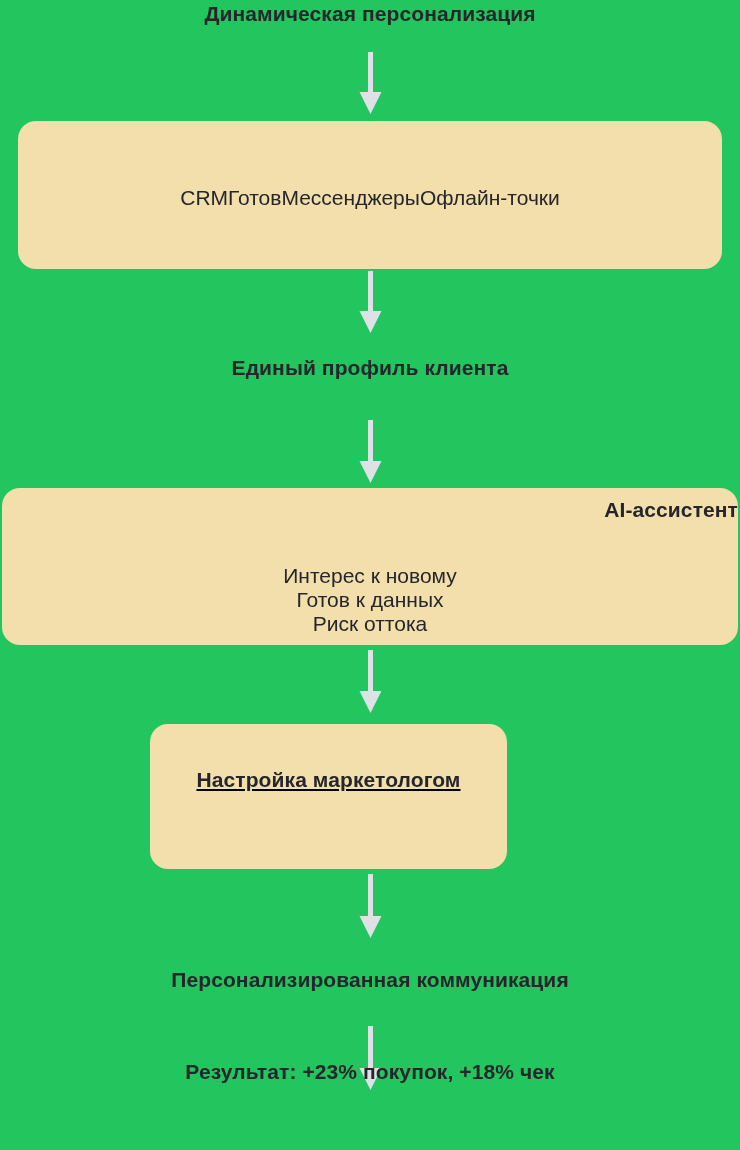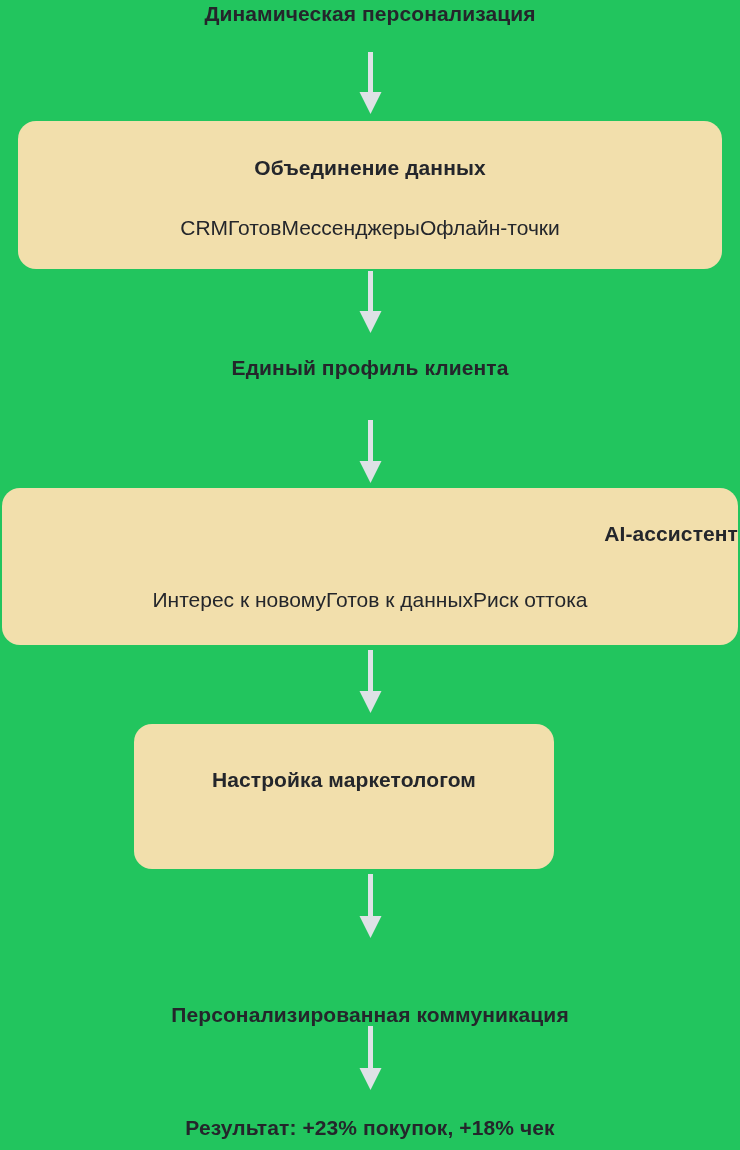--- a/index.html
+++ b/index.html
@@ -26,22 +26,22 @@
     left: 0;
     width: 740px;
     text-align: center;
     font-weight: bold;
     color: #24262B;
     letter-spacing: 0.1px;
   }
 
   .flow-label.title      { top: 2px;    font-size: 21px; }
   .flow-label.mid-one    { top: 356px;  font-size: 21px; }
-  .flow-label.mid-two    { top: 968px;  font-size: 21px; margin-top: 35px; }
-  .flow-label.result     { top: 1116px; font-size: 21px; }
+  .flow-label.mid-two    { top: 968px;  font-size: 21px; }
+  .flow-label.result     { top: 1060px; font-size: 21px; }
 
   
   .arrow {
     position: absolute;
     left: 359px;
     width: 23px;
   }
   .arrow svg { display: block; width: 23px; height: 100%; }
 
   .arrow-1 { top: 52px;   height: 62px; }
@@ -62,21 +62,21 @@
   }
 
   .stage-box.box-merge {
     left: 18px;  top: 121px;  width: 704px;  height: 148px;
     padding-top: 6px;
   }
   .stage-box.box-ai {
     left: 2px;   top: 488px;  width: 736px;  height: 157px;
   }
   .stage-box.box-marketer {
-    left: 134px; top: 724px;  width: 420px;  height: 145px;
+    left: 150px; top: 724px;  width: 357px;  height: 145px; text-decoration: underline;
   }
 
   .stage-heading {
     text-align: center;
     font-weight: bold;
     font-size: 21px;
     color: #24262B;
     letter-spacing: 0.1px;
   }
 
@@ -92,39 +92,38 @@
   }
 
   .stage-item {
     font-size: 21px;
     color: #24262B;
     font-weight: normal;
     white-space: nowrap;
   }
 
   .box-merge    .stage-items { padding: 0 24px; }
-  .box-ai       .stage-items { padding: 0 18px; }
+  .box-ai       .stage-items { padding: 0 18px; flex-direction: column; }
   .box-marketer .stage-items { padding: 0 22px; }
 </style>
 </head>
 <body>
 
 <div id="flow-root">
 
   <div class="flow-label title">Динамическая персонализация</div>
 
   <div class="arrow arrow-1">
     <svg viewBox="0 0 23 62" preserveAspectRatio="none" aria-hidden="true">
       <rect x="9" y="0" width="5" height="42" fill="#DEE2E6"></rect>
       <polygon points="0.5,40 22.5,40 11.5,62" fill="#DEE2E6"></polygon>
     </svg>
   </div>
 
   <div class="stage-box box-merge">
-    <div class="stage-heading">Объединение данных</div>
     <div class="stage-items">
       <span class="stage-item">CRM</span>
       <span class="stage-item">Готов</span>
       <span class="stage-item">Мессенджеры</span>
       <span class="stage-item">Офлайн-точки</span>
     </div>
   </div>
 
   <div class="arrow arrow-2">
     <svg viewBox="0 0 23 62" preserveAspectRatio="none" aria-hidden="true">

